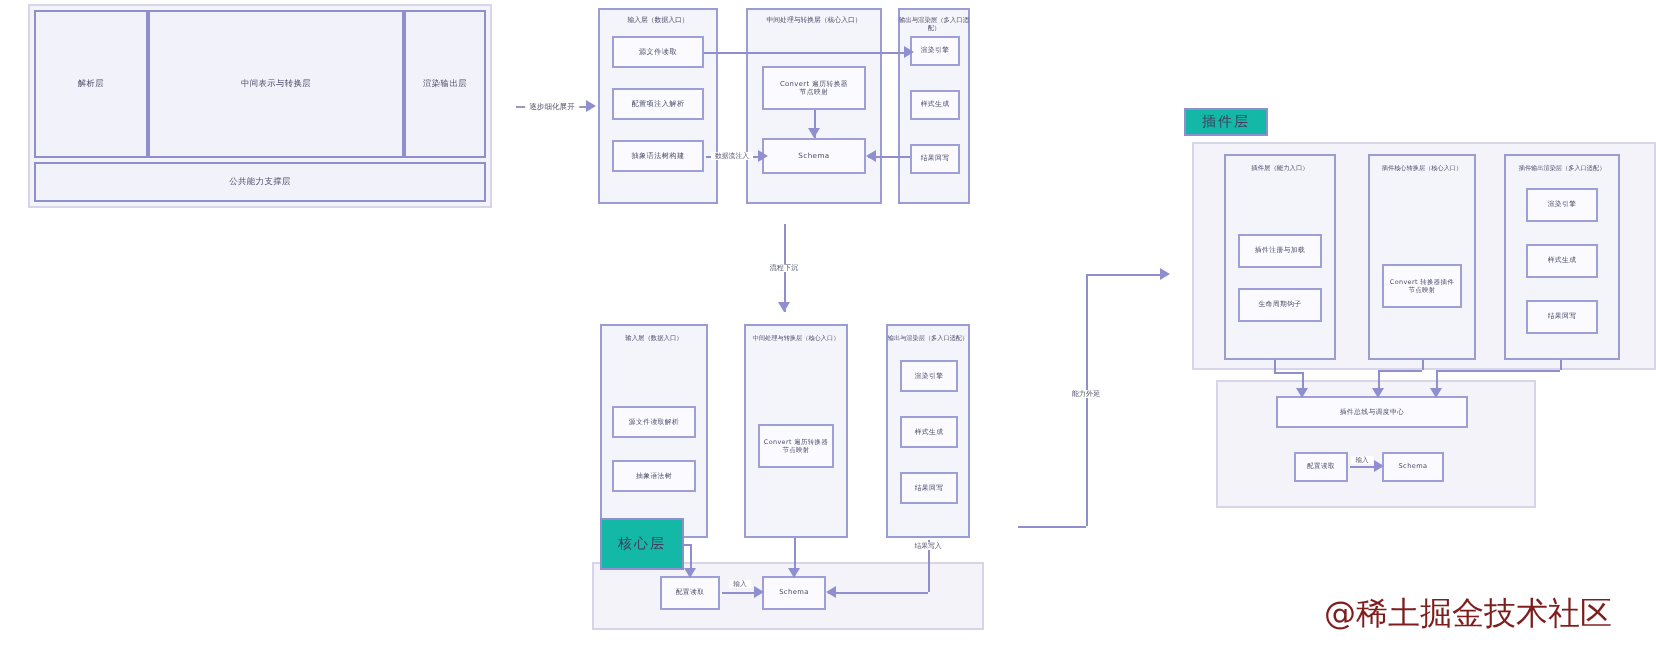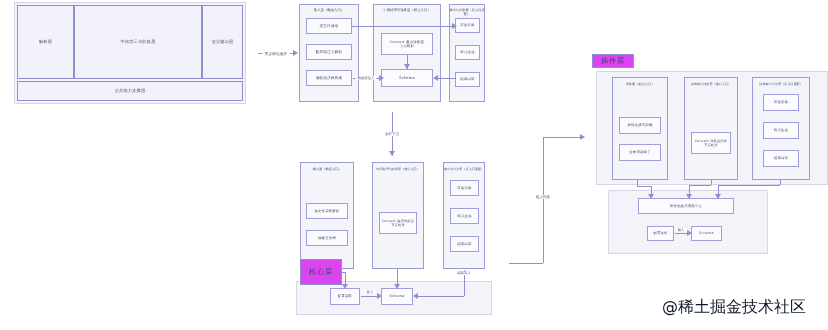--- a/index.html
+++ b/index.html
@@ -49,30 +49,30 @@
     padding:0 2px;
     white-space:nowrap;
     transform:translate(-50%,-50%);
   }
 
   
   .chip{
     position:absolute;
     box-sizing:border-box;
     border:1px solid #8f8fd0;
-    background:#d946ef;
+    background:#14b8a6;
     color:#3d3d5c;
     display:flex;align-items:center;justify-content:center;
     letter-spacing:1px;
     z-index:6;
   }
 
   .watermark{
     position:absolute;
-    color:#0f172a;
+    color:#7f1d1d;
     white-space:nowrap;
     user-select:none;
   }
 </style>
 </head>
 <body>
 
 <div class="canvas">
 
   <div class="box panel" style="left:14px;top:2px;width:232px;height:102px;"></div>

